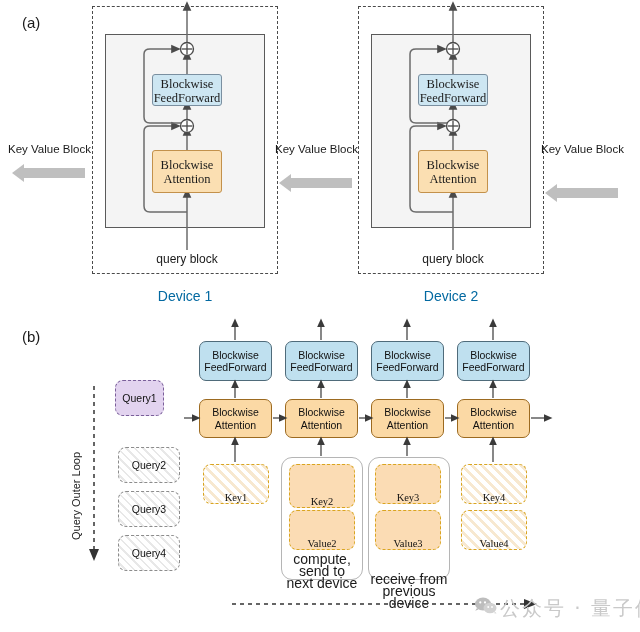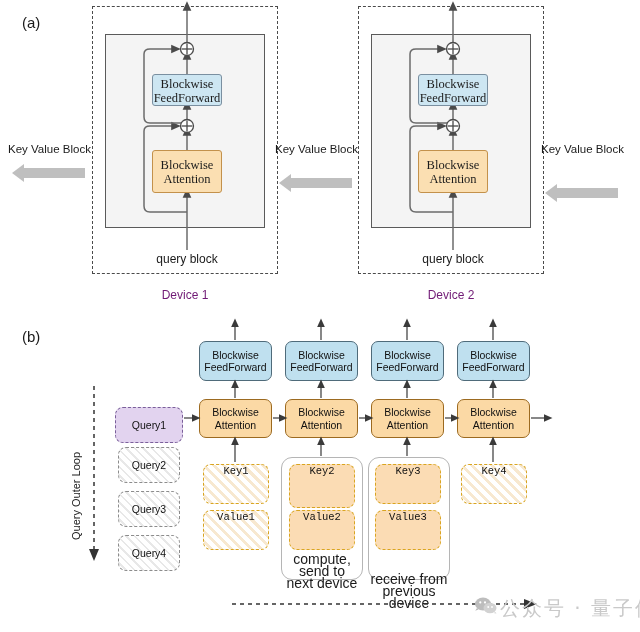--- a/index.html
+++ b/index.html
@@ -29,22 +29,22 @@
     font-family: "Liberation Sans", sans-serif;
   }
 
   
   .device-frame {
     border: 1.6px dashed #4a4a4a;
     box-sizing: border-box;
     background: transparent;
   }
   .device-caption {
-    font-size: 12px;
-    color: #701a75;
+    font-size: 14px;
+    color: #0369a1;
     text-align: center;
     width: 120px;
   }
   .gray-panel {
     background: #f4f4f4;
     border: 1.4px solid #5a5a5a;
     box-sizing: border-box;
   }
   .ablock {
     box-sizing: border-box;
@@ -137,23 +137,23 @@
       repeating-linear-gradient(45deg,
         rgba(0,0,0,0) 0px, rgba(0,0,0,0) 4px,
         rgba(150,150,150,0.22) 4px, rgba(150,150,150,0.22) 6px);
   }
   .kvblock {
     box-sizing: border-box;
     border-radius: 8px;
     font-size: 10.5px;
     color: #111;
     display: flex;
-    align-items: flex-start;
+    align-items: flex-end;
     justify-content: center;
-    font-family: Liberation Mono, monospace;
+    font-family: Liberation Serif, serif;
     border: 1.6px dashed #d9a520;
   }
   .kvblock.active { background: #fbdcb4; }
   .kvblock.faded {
     background:
       repeating-linear-gradient(45deg,
         rgba(0,0,0,0) 0px, rgba(0,0,0,0) 4px,
         rgba(233,190,120,0.35) 4px, rgba(233,190,120,0.35) 7px);
   }
   .group-box {
@@ -306,21 +306,21 @@
   <div class="abs kv-arrow" style="left:556px; top:168px; width:62px;"></div>
 
   <div class="abs panel-label" style="left:22px; top:328px;">(b)</div>
 
   <svg class="abs" style="left:86px; top:386px;" width="16" height="178" viewBox="0 0 16 178">
     <line x1="8" y1="0" x2="8" y2="164" stroke="#333" stroke-width="1.5" stroke-dasharray="4,4"></line>
     <path d="M3,163 L8,175 L13,163 z" fill="#333"></path>
   </svg>
   <div class="abs vert-label" style="left:70px; top:540px;">Query Outer Loop</div>
 
-  <div class="abs qblock active" style="left:115px; top:407px; width:68px; height:36px;">
+  <div class="abs qblock active" style="left:115px; top:380px; width:49px; height:36px;">
     <span>Query1</span>
   </div>
   <div class="abs qblock faded" style="left:118px; top:447px; width:62px; height:36px;">
     <span>Query2</span>
   </div>
   <div class="abs qblock faded" style="left:118px; top:491px; width:62px; height:36px;">
     <span>Query3</span>
   </div>
   <div class="abs qblock faded" style="left:118px; top:535px; width:62px; height:36px;">
     <span>Query4</span>
@@ -332,23 +332,20 @@
   <div class="abs bblock ff" style="left:199px; top:341px; width:73px; height:40px;">
     <span>Blockwise</span>
     <span>FeedForward</span>
   </div>
   <div class="abs bblock attn" style="left:199px; top:399px; width:73px; height:39px;">
     <span>Blockwise</span>
     <span>Attention</span>
   </div>
   <div class="abs kvblock faded" style="left:203px; top:464px; width:66px; height:40px;">
     <span>Key1</span>
-  </div>
-  <div class="abs kvblock faded" style="left:203px; top:510px; width:66px; height:40px;">
-    <span>Value1</span>
   </div>
 
   <div class="abs bblock ff" style="left:285px; top:341px; width:73px; height:40px;">
     <span>Blockwise</span>
     <span>FeedForward</span>
   </div>
   <div class="abs bblock attn" style="left:285px; top:399px; width:73px; height:39px;">
     <span>Blockwise</span>
     <span>Attention</span>
   </div>
@@ -385,20 +382,23 @@
   <div class="abs bblock ff" style="left:457px; top:341px; width:73px; height:40px;">
     <span>Blockwise</span>
     <span>FeedForward</span>
   </div>
   <div class="abs bblock attn" style="left:457px; top:399px; width:73px; height:39px;">
     <span>Blockwise</span>
     <span>Attention</span>
   </div>
   <div class="abs kvblock faded" style="left:461px; top:464px; width:66px; height:40px;">
     <span>Key4</span>
+  </div>
+  <div class="abs kvblock faded" style="left:461px; top:510px; width:66px; height:40px;">
+    <span>Value4</span>
   </div>
 
   <svg class="abs" style="left:0px; top:320px;" width="640" height="312" viewBox="0 0 640 312">
     <defs>
       <marker id="bh" markerWidth="7" markerHeight="7" refX="3.2" refY="3.3" orient="auto">
         <path d="M0,0.4 L6.4,3.3 L0,6.2 z" fill="#3a3a3a"></path>
       </marker>
     </defs>
     <g stroke="#555" stroke-width="1.4" fill="none">
 

